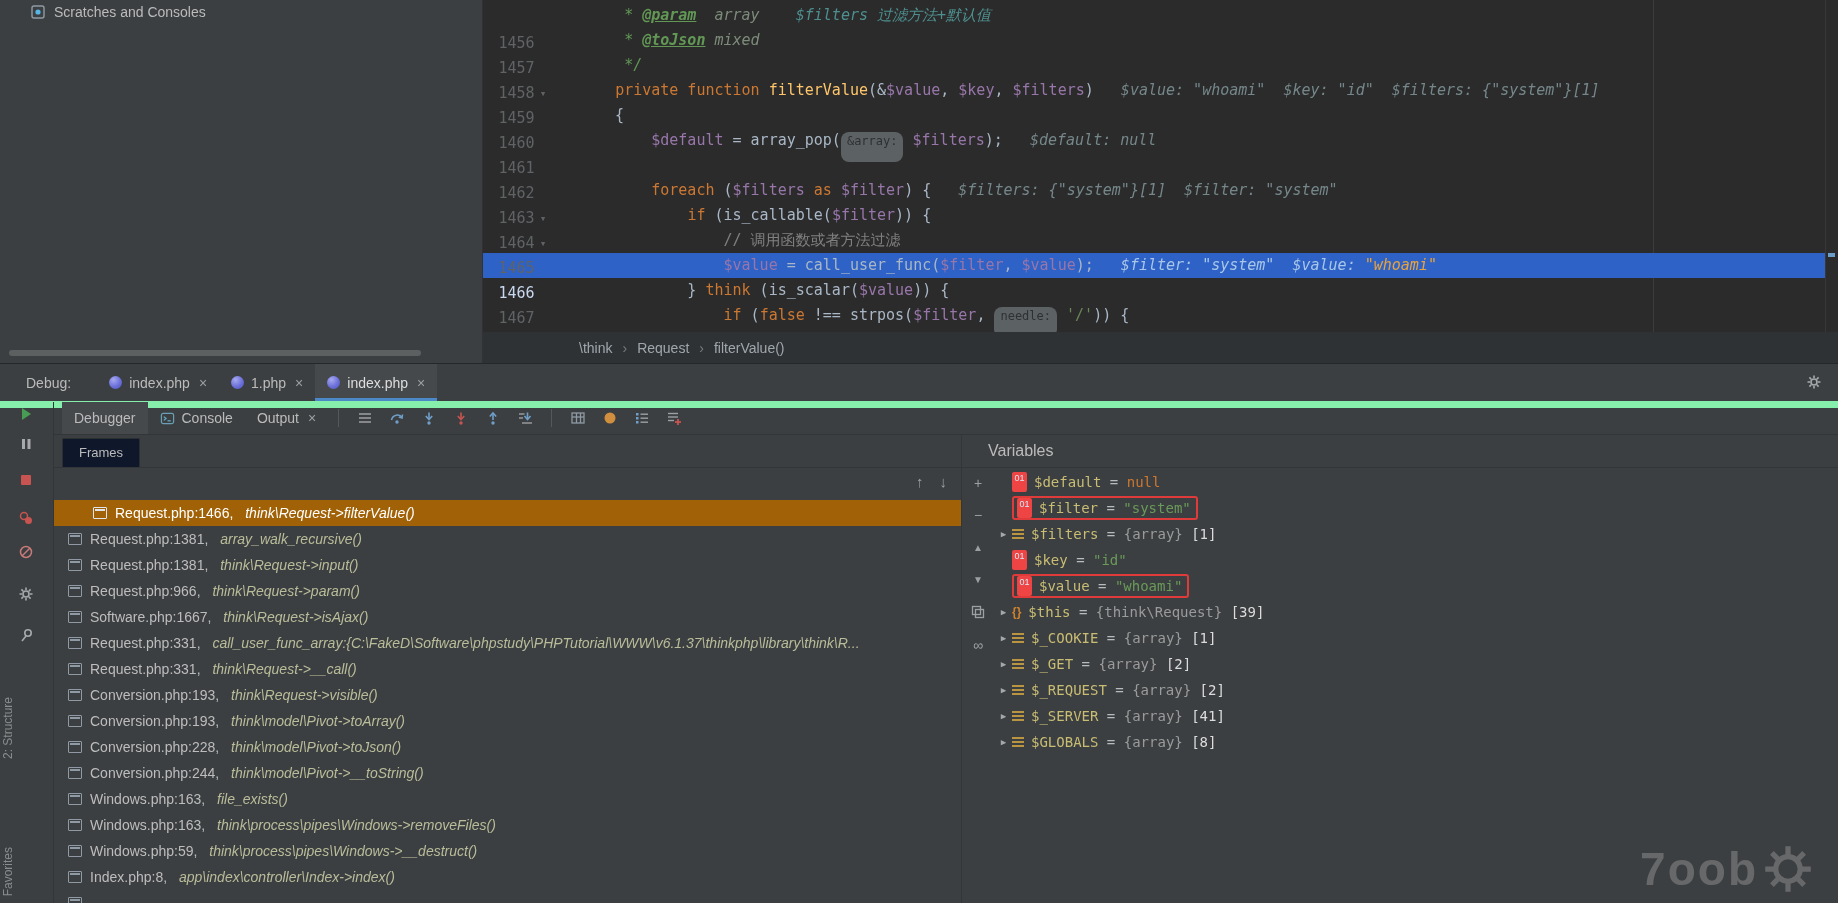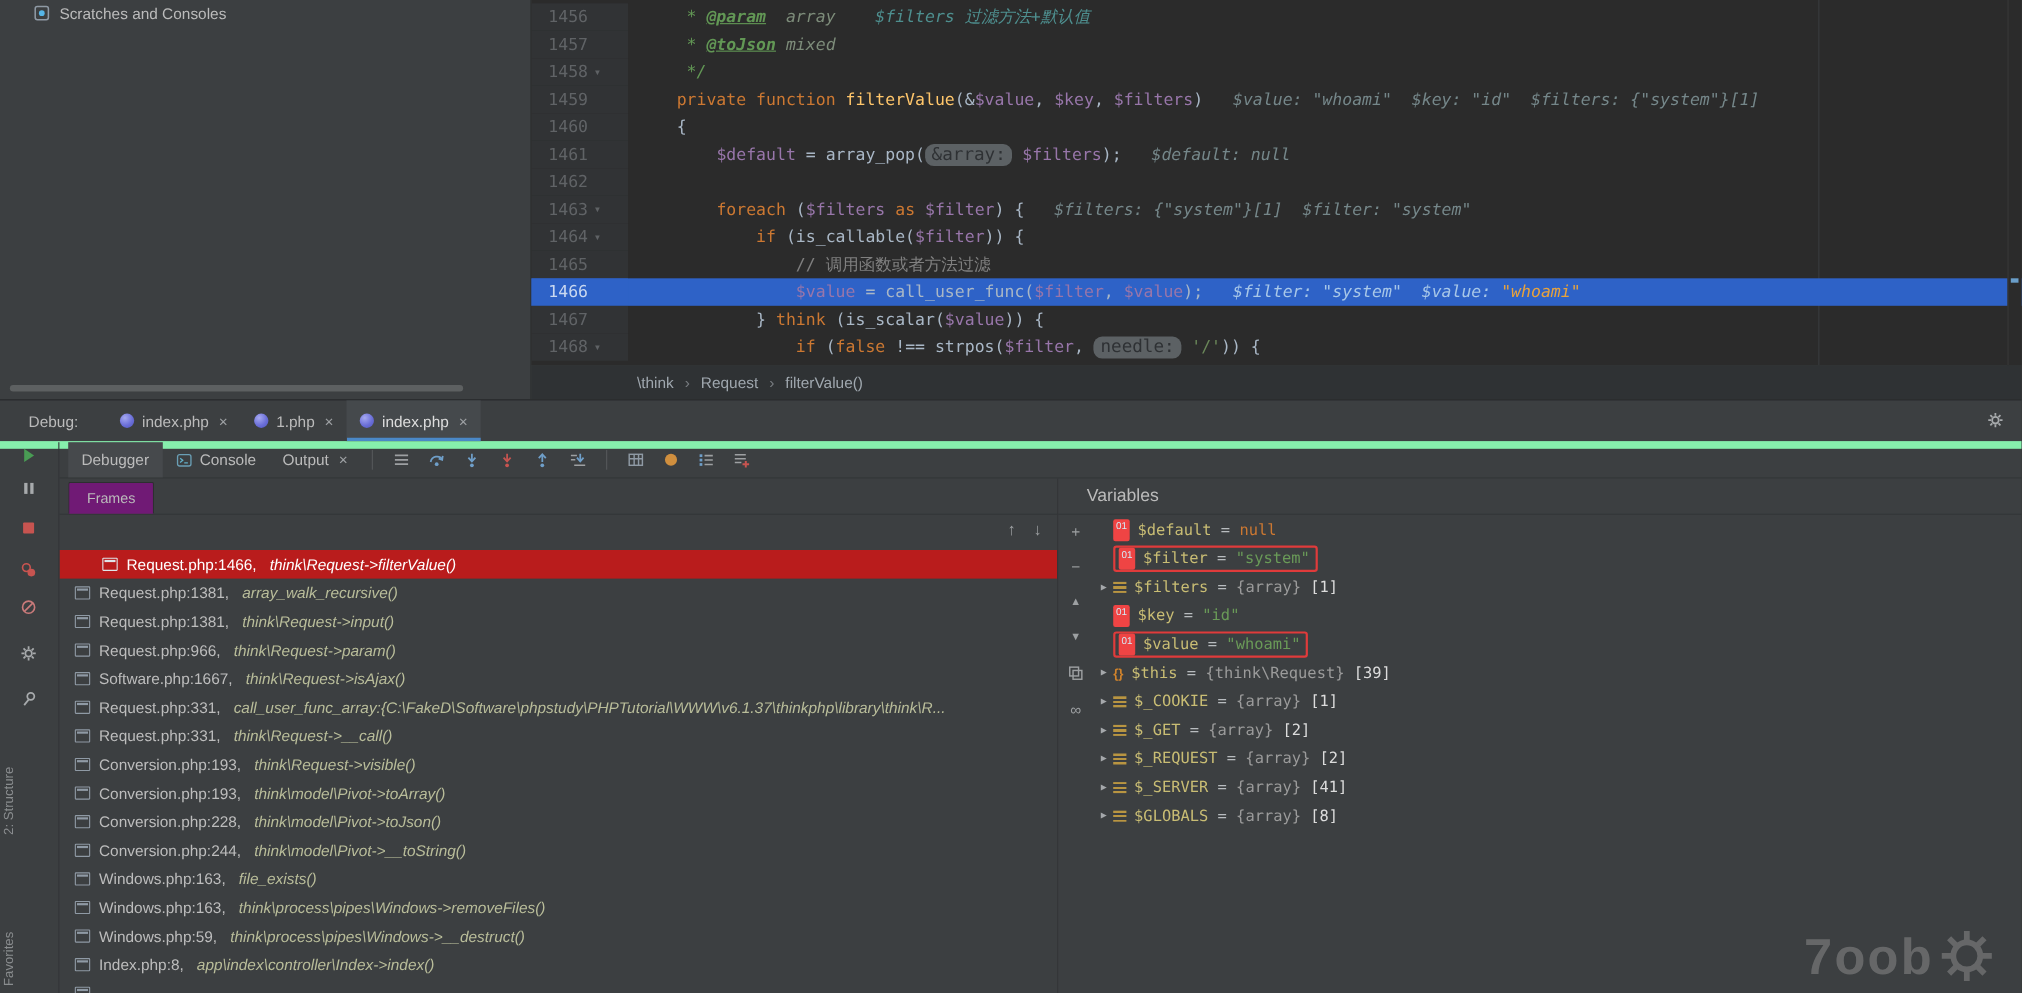--- a/index.html
+++ b/index.html
@@ -12,21 +12,21 @@
   .project-item{position:absolute;left:30px;top:4px;display:flex;gap:8px;align-items:center;
                 color:#bbbbbb;font-size:14px;}
   .h-scrollbar{position:absolute;left:9px;bottom:7px;width:412px;height:6px;background:#5d6061;border-radius:3px;}
 
   #editor{position:absolute;left:483px;top:0;right:0;height:332px;background:#2b2b2b;overflow:hidden;}
   #margin-guide{position:absolute;left:1170px;top:0;bottom:0;width:1px;background:#3a3d3f;}
   #code-lines{position:absolute;left:0;top:3px;right:0;}
   .code-line{display:flex;height:25px;line-height:25px;font-family:"DejaVu Sans Mono",monospace;
              font-size:15px;white-space:pre;}
   .gutter{width:88px;flex:none;background:#313335;color:#606366;display:flex;justify-content:center;
-          box-sizing:border-box;padding-right:4px;}
+          box-sizing:border-box;padding-right:4px;margin-top:28px;}
   .fold{width:17px;text-align:center;color:#5f6265;font-size:11px;}
   .code-text{flex:1;padding-left:8px;}
   .exec,.exec .gutter{background:#2e62c7;}
   .exec .gutter{color:#c9d8f0;}
   #error-stripe{position:absolute;right:0;top:0;width:12px;height:332px;background:#2b2b2b;
                 border-left:1px solid #383838;z-index:3;}
   .stripe-mark{position:absolute;left:2px;width:7px;height:4px;}
   #breadcrumbs{position:absolute;left:483px;top:332px;right:0;height:31px;background:#2f3234;
                display:flex;align-items:center;padding-left:96px;gap:10px;font-size:14px;color:#9fa7ae;box-sizing:border-box;}
   .crumb-sep{color:#787c80;}
@@ -38,22 +38,22 @@
   .tk-docvalue{color:#4e8f8f;font-style:italic;}
   .tk-kw{color:#cc7832;}
   .tk-fn{color:#ffc66b;}
   .tk-pl{color:#a9b7c6;}
   .tk-var{color:#9876aa;}
   .tk-str{color:#6a8759;}
   .tk-comment{color:#808080;}
   .tk-hint{color:#75878a;font-style:italic;}
   .tk-hintb{color:#a8c7e8;font-style:italic;}
   .tk-hintc{color:#e8a33d;font-style:italic;}
-  .tk-chip{background:#5c6164;color:#2e3134;border-radius:8px;padding:0 6px;font-size:16px;
-           font-style:normal;display:inline-block;line-height:18px;height:20px;}
+  .tk-chip{background:#5c6164;color:#2e3134;border-radius:8px;padding:0 6px;font-size:12px;
+           font-style:normal;display:inline-block;line-height:18px;height:30px;}
 
   
   #debug-region{position:absolute;left:0;top:363px;right:0;bottom:0;background:#3c3f41;
                 border-top:1px solid #252728;box-sizing:border-box;}
   #debug-tabs-row{height:37px;display:flex;align-items:stretch;border-bottom:7px solid #86efac;position:relative;}
   .debug-label{align-self:center;margin-left:26px;margin-right:26px;color:#bbbbbb;font-size:14px;}
   .file-tab{display:flex;align-items:center;gap:7px;padding:0 12px;color:#bbbbbb;font-size:14px;}
   .file-tab.active{background:#45494c;box-shadow:inset 0 -3px 0 #4a88c7;color:#dddddd;}
   .php-icon{width:13px;height:13px;border-radius:50%;flex:none;
             background:radial-gradient(circle at 35% 30%, #a6a9f0, #6b6fd8 55%, #4f55c0);}
@@ -69,27 +69,27 @@
   #debug-main{flex:1;display:flex;flex-direction:column;min-width:0;}
   #toolbar-row{height:32px;flex:none;display:flex;align-items:center;border-bottom:1px solid #333638;padding-left:8px;}
   .tool-tab{display:flex;align-items:center;gap:7px;padding:0 12px;height:100%;color:#bbbbbb;font-size:14px;box-sizing:border-box;}
   .tool-tab.selected{background:#46494c;}
   .tb-sep{width:1px;height:18px;background:#55585a;margin:0 10px;flex:none;}
   .tb-icon{width:18px;height:18px;display:flex;align-items:center;justify-content:center;margin:0 7px;flex:none;}
 
   #panels{flex:1;display:flex;min-height:0;}
   #frames-panel{width:907px;flex:none;display:flex;flex-direction:column;border-right:1px solid #333638;min-height:0;}
   #frames-header{height:33px;flex:none;border-bottom:1px solid #333638;display:flex;align-items:flex-end;padding-left:8px;box-sizing:border-box;}
-  .panel-tab{padding:6px 16px 7px;background:#701a75;border:1px solid #2c2f30;border-bottom:none;
+  .panel-tab{padding:6px 16px 7px;background:#0f172a;border:1px solid #2c2f30;border-bottom:none;
              color:#bbbbbb;font-size:13px;border-radius:2px 2px 0 0;margin-top:14px;}
   #frames-subband{height:32px;flex:none;position:relative;}
   .frames-arrows{position:absolute;right:14px;top:5px;display:flex;gap:16px;color:#9da0a2;font-size:15px;}
   #frames-list{flex:1;overflow:hidden;font-size:14px;}
   .frame-row{height:26px;display:flex;align-items:center;padding-left:14px;gap:8px;white-space:pre;}
-  .frame-row.selected{background:#b91c1c;padding-left:39px;}
+  .frame-row.selected{background:#a16207;padding-left:39px;}
   .frame-loc{color:#bdbdbd;}
   .frame-fn{color:#b9bd9a;font-style:italic;}
   .selected .frame-loc,.selected .frame-fn{color:#ffffff;}
   .frame-icon{width:12px;height:10px;border:1px solid #8f9aa5;border-radius:1px;position:relative;flex:none;}
   .frame-icon::before{content:"";position:absolute;left:1px;top:1px;right:1px;height:2px;background:#8f9aa5;}
   .selected .frame-icon{border-color:#dfe5ea;}
   .selected .frame-icon::before{background:#dfe5ea;}
 
   #vars-panel{flex:1;display:flex;flex-direction:column;min-width:0;position:relative;}
   #vars-header{height:33px;flex:none;border-bottom:1px solid #333638;display:flex;align-items:center;

